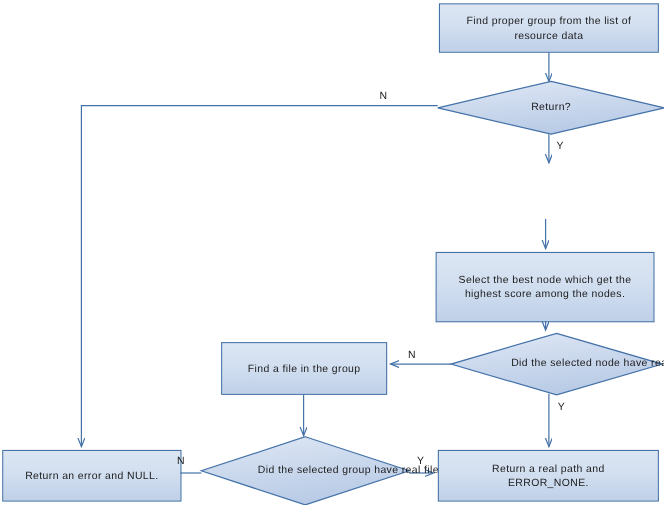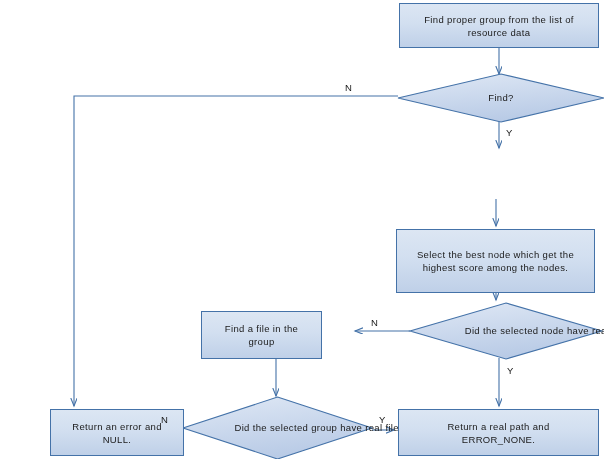--- a/index.html
+++ b/index.html
@@ -113,59 +113,59 @@
   <div class="diamond-wrap" style="left:398px; top:74px; width:206px; height:48px;">
     <svg width="206" height="48" viewBox="0 0 206 48" xmlns="http://www.w3.org/2000/svg">
       <defs>
         <linearGradient id="dg1" x1="0" y1="0" x2="0.35" y2="1">
           <stop offset="0%" stop-color="#dfe8f5"></stop>
           <stop offset="100%" stop-color="#b9cbe6"></stop>
         </linearGradient>
       </defs>
       <polygon points="103,0 206,24 103,48 0,24" fill="url(#dg1)" stroke="#4472a8" stroke-width="1.1"></polygon>
     </svg>
-    <div class="diamond-label">Find?</div>
+    <div class="diamond-label">Return?</div>
   </div>
 
 
   <div class="node box" style="left:396px; top:229px; width:199px; height:64px;">
     <span>Select the best node which get the highest score among the nodes.</span>
   </div>
 
   <div class="diamond-wrap" style="left:410px; top:303px; width:192px; height:56px;">
     <svg width="192" height="56" viewBox="0 0 192 56" xmlns="http://www.w3.org/2000/svg">
       <defs>
         <linearGradient id="dg2" x1="0" y1="0" x2="0.35" y2="1">
           <stop offset="0%" stop-color="#dfe8f5"></stop>
           <stop offset="100%" stop-color="#b9cbe6"></stop>
         </linearGradient>
       </defs>
       <polygon points="96,0 192,28 96,56 0,28" fill="url(#dg2)" stroke="#4472a8" stroke-width="1.1"></polygon>
     </svg>
     <div class="diamond-label" style="padding:0 42px;">Did the selected node have real file?</div>
   </div>
 
-  <div class="node box" style="left:201px; top:311px; width:121px; height:48px;">
+  <div class="node box" style="left:201px; top:311px; width:151px; height:48px;">
     <span>Find a file in the group</span>
   </div>
 
   <div class="diamond-wrap" style="left:183px; top:397px; width:189px; height:62px;">
     <svg width="189" height="62" viewBox="0 0 189 62" xmlns="http://www.w3.org/2000/svg">
       <defs>
         <linearGradient id="dg3" x1="0" y1="0" x2="0.35" y2="1">
           <stop offset="0%" stop-color="#dfe8f5"></stop>
           <stop offset="100%" stop-color="#b9cbe6"></stop>
         </linearGradient>
       </defs>
       <polygon points="94.5,0 189,31 94.5,62 0,31" fill="url(#dg3)" stroke="#4472a8" stroke-width="1.1"></polygon>
     </svg>
     <div class="diamond-label" style="padding:0 42px;">Did the selected group have real file?</div>
   </div>
 
-  <div class="node box" style="left:2px; top:409px; width:134px; height:47px;margin-left:48px;">
+  <div class="node box" style="left:2px; top:409px; width:163px; height:47px;">
     <span>Return an error and NULL.</span>
   </div>
 
   <div class="node box" style="left:398px; top:409px; width:201px; height:47px;">
     <span>Return a real path and ERROR_NONE.</span>
   </div>
 
   <div class="edge-label" style="left:345px; top:82px;">N</div>
   <div class="edge-label" style="left:506px; top:127px;">Y</div>
   <div class="edge-label" style="left:371px; top:317px;">N</div>

